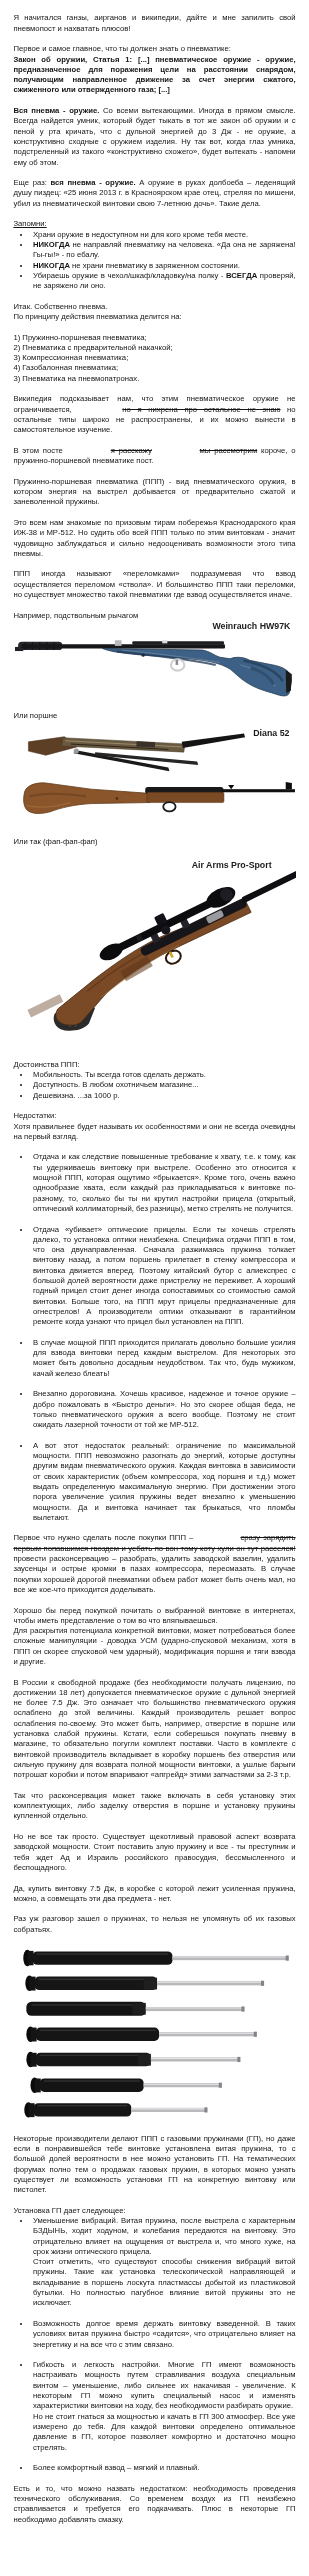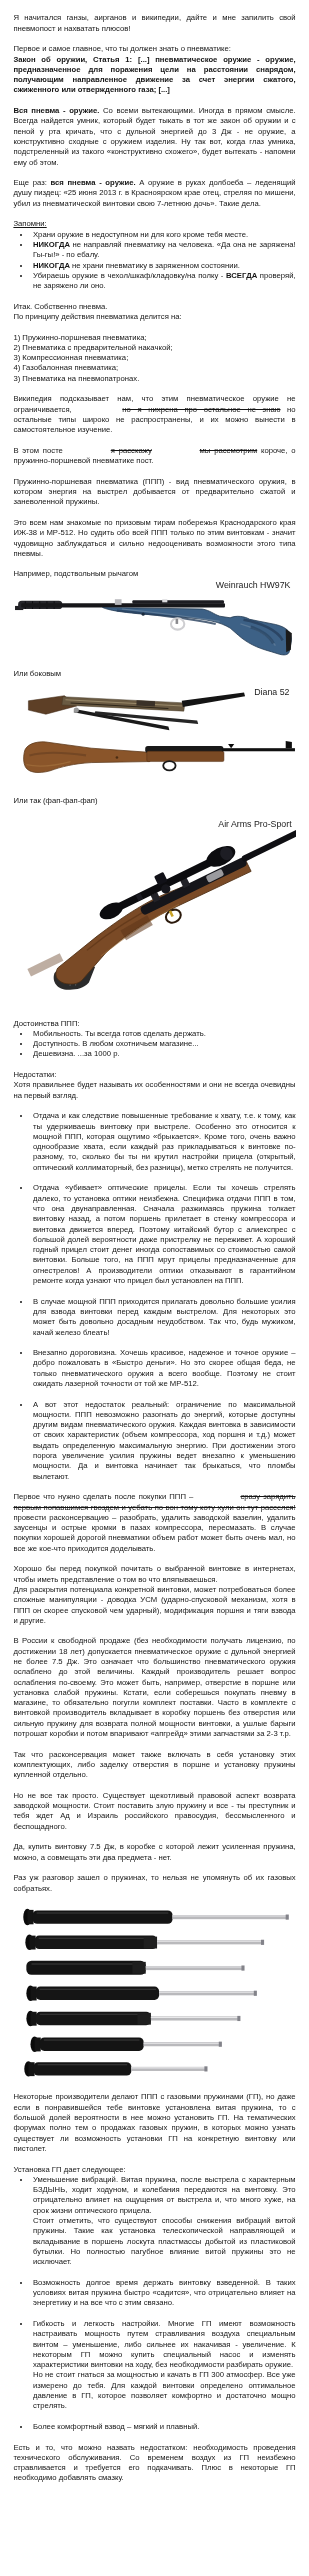--- a/index.html
+++ b/index.html
@@ -12,21 +12,21 @@
   }
   .p{margin:0 0 10.3px 0;}
   .mb0{margin-bottom:0;}
   .ln{display:block;}
   b{font-weight:bold;}
   u{text-decoration:underline;}
   s{text-decoration:line-through;padding-left:44px;}
   ul.blist{margin:0 0 10.3px 0;padding-left:17.5px;}
   ul.blist li{margin:0;padding-left:2.1px;}
   ul.spaced li{margin-bottom:10.3px;}
-  .fig{margin:0 0 10.3px 0;position:relative;}
+  .fig{margin:0 0 10.3px 0;position:relative;font-weight:bold;}
   .fig svg{display:block;margin:0 auto;}
   .fig-label{font-size:8.8px;line-height:11.3px;color:#1c1c1c;text-align:right;padding:0 5.2px 2.1px 0;}
   .fig-label.overlay{position:absolute;right:6.2px;top:7.2px;padding:0;}
 </style>
 </head>
 <body>
 
 <div class="page">
 
   <p class="p">Я начитался ганзы, аирганов и википедии, дайте и мне запилить свой пневмопост и нахватать плюсов!</p>
@@ -56,20 +56,21 @@
   <p class="p mb0">3) Компрессионная пневматика;</p>
   <p class="p mb0">4) Газобалонная пневматика;</p>
   <p class="p">3) Пневматика на пневмопатронах.</p>
 
   <p class="p"><span>Википедия подсказывает нам, что этим пневматическое оружие не ограничивается, </span><s>но я нихрена про остальное не знаю</s><span> но остальные типы широко не распространены, и их можно вынести в самостоятельное изучение.</span></p>
 
   <p class="p"><span>В этом посте </span><s>я расскажу</s><span> </span><s>мы рассмотрим</s><span> короче, о пружинно-поршневой пневматике пост.</span></p>
 
   <p class="p">Пружинно-поршневая пневматика (ППП) - вид пневматического оружия, в котором энергия на выстрел добывается от предварительно сжатой и заневоленной пружины.</p>
   <p class="p">Это всем нам знакомые по призовым тирам побережья Краснодарского края ИЖ-38 и МР-512. Но судить обо всей ППП только по этим винтовкам - значит чудовищно заблуждаться и сильно недооценивать возможности этого типа пневмы.</p>
+  <p class="p">ППП иногда называют «переломками» подразумевая что взвод осуществляется переломом «ствола». И большинство ППП таки переломки, но существует множество такой пневматики где взвод осуществляется иначе.</p>
   <p class="p mb0">Например, подствольным рычагом</p>
 
   <div class="fig">
     <div class="fig-label">Weinrauch HW97K</div>
     <svg width="282" height="66" viewBox="0 0 548 128">
       <rect x="0" y="0" width="548" height="128" fill="#ffffff"></rect>
       <rect x="2" y="25" width="16" height="8" fill="#202024"></rect>
       <rect x="8" y="15" width="86" height="16" rx="7" fill="#26262b"></rect>
       <line x1="22" y1="16" x2="22" y2="31" stroke="#0d0d10" stroke-width="2"></line>
       <line x1="36" y1="16" x2="36" y2="31" stroke="#0d0d10" stroke-width="2"></line>
@@ -86,21 +87,21 @@
       <path d="M446,52 C480,58 512,72 522,92" stroke="#273f5b" stroke-width="5" fill="none" opacity=".8"></path>
       <path d="M440,60 C468,68 496,82 508,102" stroke="#6f87a0" stroke-width="2.5" fill="none" opacity=".6"></path>
       <path d="M460,66 C480,72 498,84 504,98" stroke="#2c4866" stroke-width="6" fill="none" opacity=".8"></path>
       <circle cx="251" cy="41" r="3" fill="#1a2a3c"></circle>
       <ellipse cx="318" cy="60" rx="13" ry="11" fill="none" stroke="#cfcfd2" stroke-width="4"></ellipse>
       <rect x="314" y="50" width="5" height="10" fill="#8a8a8e"></rect>
       <path d="M528,70 L540,78 L538,110 L529,115 Z" fill="#1b1b1b"></path>
     </svg>
   </div>
 
-  <p class="p mb0">Или боковым</p>
+  <p class="p mb0">Или поршне</p>
 
   <div class="fig">
     <div class="fig-label overlay">Diana 52</div>
     <svg width="282" height="106" viewBox="0 0 548 205">
       <rect x="0" y="0" width="548" height="205" fill="#ffffff"></rect>
 
       <polygon points="28,40 98,30 122,50 62,66 28,58" fill="#5d3f26" stroke="#3f2a18" stroke-width="1"></polygon>
       <polygon points="95,32 332,44 330,60 93,48" fill="#6a5a42" stroke="#463a28" stroke-width="1"></polygon>
       <line x1="100" y1="38" x2="328" y2="50" stroke="#9a8a6a" stroke-width="2"></line>
       <line x1="110" y1="44" x2="300" y2="55" stroke="#2e261a" stroke-width="2"></line>
@@ -119,21 +120,21 @@
       <polygon points="416,124 428,124 422,132" fill="#0d0d0d"></polygon>
       <polygon points="528,118 540,120 540,132 528,132" fill="#0d0d0d"></polygon>
       <ellipse cx="302" cy="166" rx="12" ry="9" fill="none" stroke="#1b1b1b" stroke-width="3.5"></ellipse>
       <circle cx="200" cy="150" r="2.5" fill="#4a2c12"></circle>
     </svg>
   </div>
 
   <p class="p mb0">Или так (фап-фап-фап)</p>
 
   <div class="fig">
-    <div class="fig-label overlay" style="right:4px;top:12.4px;">Air Arms Pro-Sport</div>
+    <div class="fig-label overlay" style="right:24px;top:12.4px;">Air Arms Pro-Sport</div>
     <svg width="282" height="202" viewBox="0 0 548 392">
       <rect x="0" y="0" width="548" height="392" fill="#ffffff"></rect>
       <g transform="rotate(-26 274 200)">
 
         <path d="M56,268 C36,260 30,240 44,226 L86,214 L120,250 L96,272 C82,278 68,274 56,268 Z" fill="#2b2b2b"></path>
         <path d="M60,262 L84,224" stroke="#555" stroke-width="2"></path>
         <path d="M70,266 L94,230" stroke="#555" stroke-width="2"></path>
 
         <path d="M52,252 C40,240 42,228 54,220 L150,198 C210,186 262,180 302,182 L474,194 L474,216 L302,214 C240,214 192,222 152,234 L86,262 C74,266 62,260 52,252 Z" fill="#7a4a26" stroke="#4e2e14" stroke-width="1.5"></path>
         <path d="M120,214 C180,200 240,194 300,194" stroke="#5d3517" stroke-width="3" fill="none" opacity=".7"></path>

